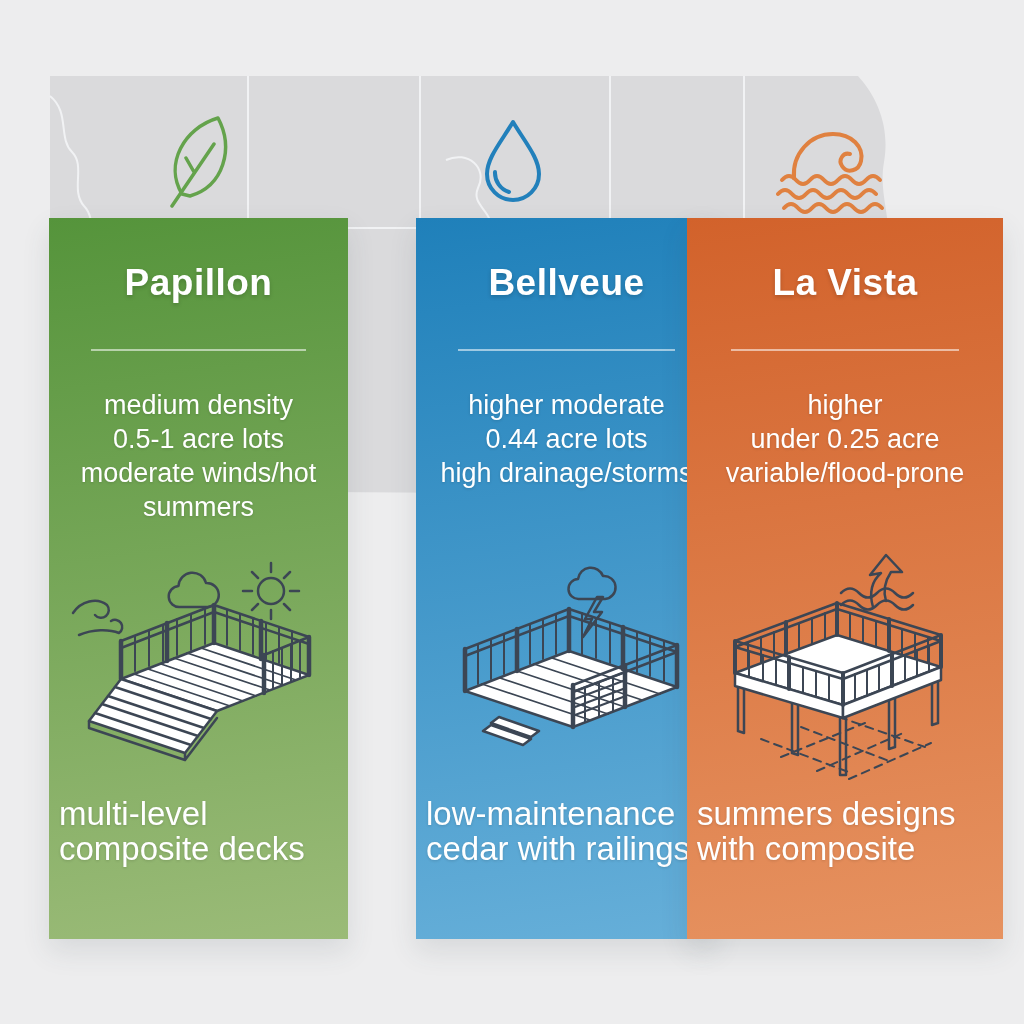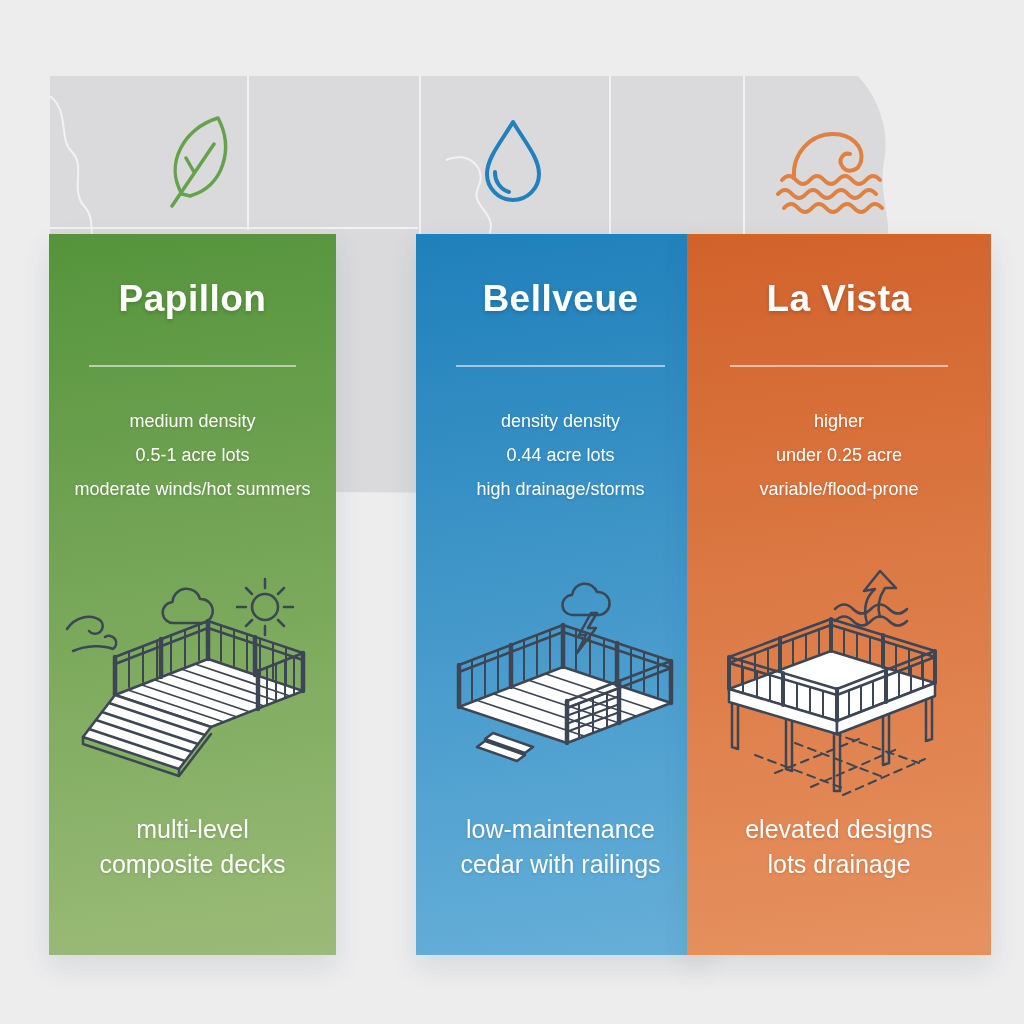--- a/index.html
+++ b/index.html
@@ -5,46 +5,47 @@
   html,body{margin:0;padding:0;}
   body{
     width:1024px;height:1024px;position:relative;overflow:hidden;
     background:#ededee;
     font-family:"Liberation Sans",sans-serif;
   }
   .stage{position:absolute;inset:0;}
   .map-svg{position:absolute;left:0;top:0;}
   .topic-icon{position:absolute;}
   .column{
-    position:absolute;top:234px;height:721px;
+    position:absolute;top:218px;height:721px;
     box-shadow:0 12px 26px rgba(60,70,80,.12);
+    padding-left:12px;
   }
   .col-0{left:49px;width:287px;}
   .col-1{left:368px;width:289px;}
   .col-2{left:687px;width:304px;}
   .col-title{
     position:absolute;top:44px;left:0;right:0;text-align:center;
     color:#fff;font-size:37px;font-weight:bold;letter-spacing:.5px;
     text-shadow:0 2px 4px rgba(0,0,0,.18);
   }
   .divider{
     position:absolute;top:131px;left:14%;width:72%;height:2px;
   }
   .climate{
     position:absolute;top:170px;left:16px;right:16px;text-align:center;
-    color:#fff;font-size:18px;line-height:34px;
+    color:#fff;font-size:27px;line-height:34px;
     text-shadow:0 1px 3px rgba(0,0,0,.14);
   }
   .deck-art{
     position:absolute;top:333px;left:50%;transform:translateX(-50%);
     width:280px;height:230px;
   }
   .deck-label{
-    position:absolute;top:578px;left:10px;right:10px;text-align:center;
-    color:#fff;font-size:25px;line-height:35px;
+    position:absolute;top:578px;left:10px;right:10px;
+    color:#fff;font-size:33px;line-height:35px;
     text-shadow:0 1px 3px rgba(0,0,0,.14);
   }
 </style>
 </head>
 <body style="background: rgb(237, 237, 238);">
 
 <div class="stage">
 
   <svg class="map-svg" width="1024" height="580" viewBox="0 0 1024 580">
     <path fill="#dadadc" d="M50,76 H858 C878,98 890,128 884,162 C878,196 894,222 886,252
@@ -108,21 +109,21 @@
     <div class="deck-label">
       <div>multi-level</div>
       <div>composite decks</div>
     </div>
   </div>
 
   <div class="column col-1" style="background: linear-gradient(172deg, rgb(31, 128, 186) 0%, rgb(102, 175, 217) 100%); margin-left: 48px;">
     <div class="col-title">Bellveue</div>
     <div class="divider" style="background: rgba(255, 255, 255, 0.55);"></div>
     <div class="climate">
-      <div>density density</div>
+      <div>higher moderate</div>
       <div>0.44 acre lots</div>
       <div>high drainage/storms</div>
     </div>
     <svg class="deck-art" viewBox="0 0 280 230" fill="none" stroke="currentColor" stroke-width="2.5" stroke-linecap="round" stroke-linejoin="round" style="color: rgb(60, 70, 84);">
       <g>
         <path d="M152,48 a10,10 0 0 1 -1,-20 a13,13 0 0 1 25,-3 a9.5,9.5 0 0 1 2,23 Z"></path>
         <polygon points="170,46 158,68 165,68 156,86 175,61 167,61 176,46"></polygon>
       </g>
       <polygon points="38,140 142,100 250,136 146,176" fill="#fff"></polygon>
       <path stroke-width="1.8" d="M55,133 L163,169 M73,127 L181,163 M90,120 L198,156 M107,113 L215,149 M125,107 L233,143"></path>
@@ -169,18 +170,18 @@
       <path stroke-width="2" d="M43,117 L43,91 M56,112 L56,86 M69,107 L69,81 M94,98 L94,72 M107,93 L107,67 M120,88 L120,62
         M145,88 L145,62 M158,92 L158,66 M171,96 L171,70 M197,104 L197,78 M210,108 L210,82 M223,112 L223,86
         M44,126 L44,100 M58,130 L58,104 M71,134 L71,108 M98,142 L98,116 M111,146 L111,120 M124,150 L124,124
         M150,149 L150,123 M162,145 L162,119 M174,140 L174,114 M200,130 L200,104 M212,125 L212,99 M224,121 L224,95"></path>
       <path d="M30,90 L132,52 M132,52 L236,84 M30,90 L138,122 M138,122 L236,84
                M30,96 L132,58 M132,58 L236,90 M30,96 L138,128 M138,128 L236,90"></path>
       <path stroke-width="4" d="M30,122 V90 M132,84 V52 M236,116 V84 M138,154 V122
                M81,103 V71 M184,100 V68 M84,138 V106 M187,135 V103"></path>
     </svg>
     <div class="deck-label">
-      <div>elevated designs</div>
-      <div>lots drainage</div>
+      <div>summers designs</div>
+      <div>with composite</div>
     </div>
   </div>
 
 </div>
 
 </body></html>

